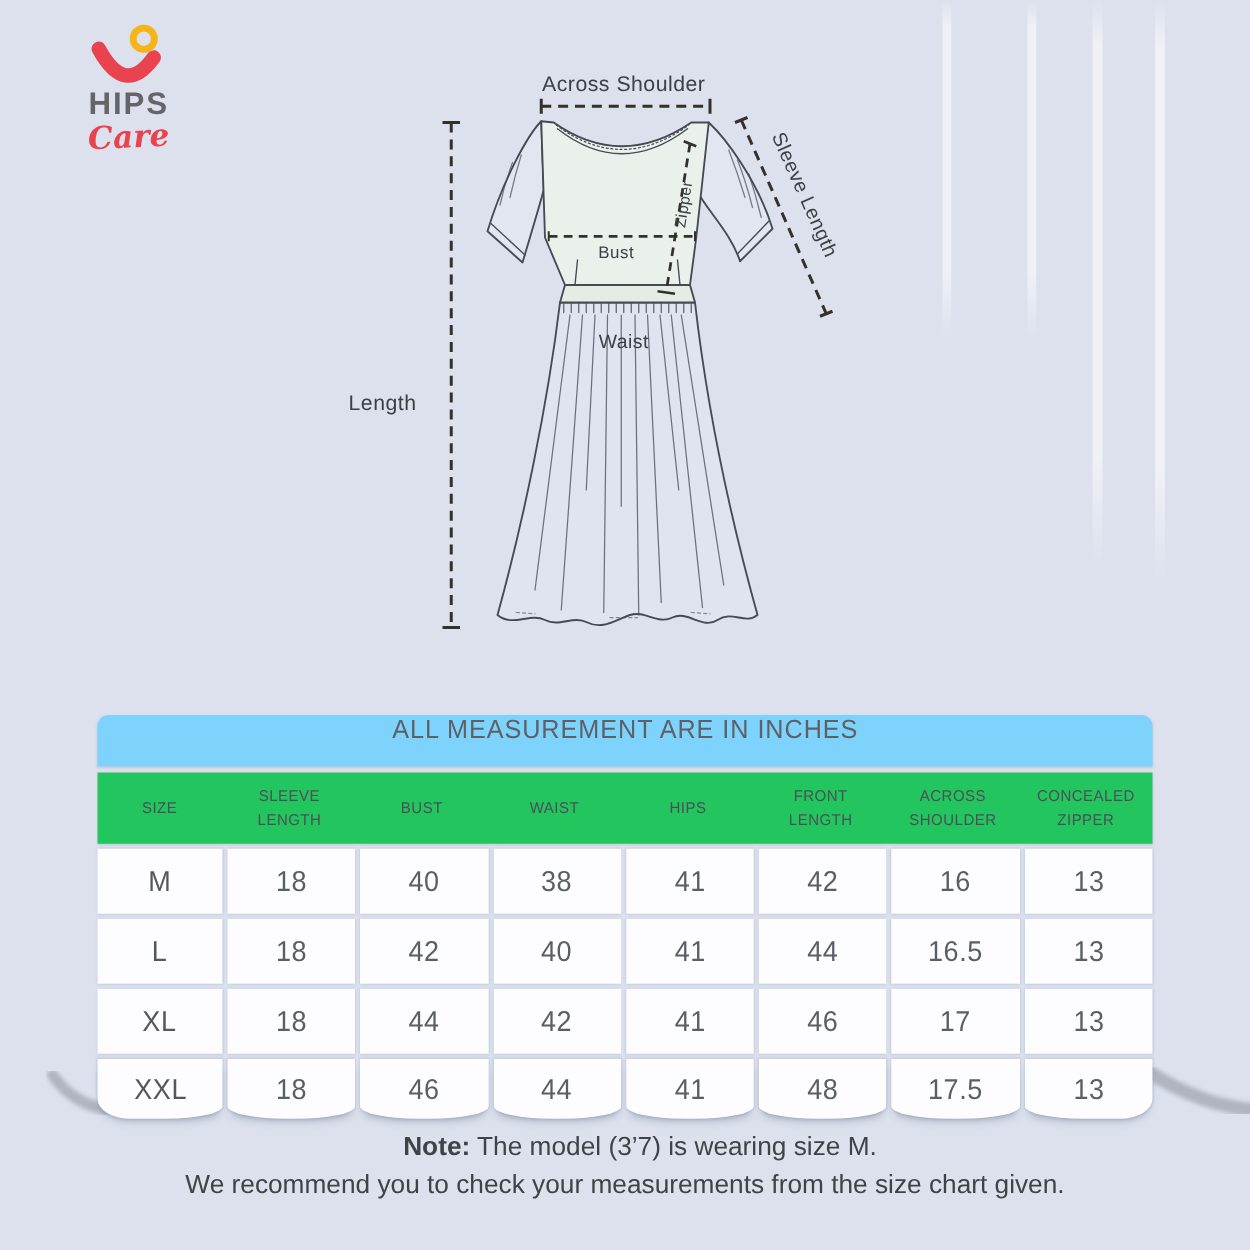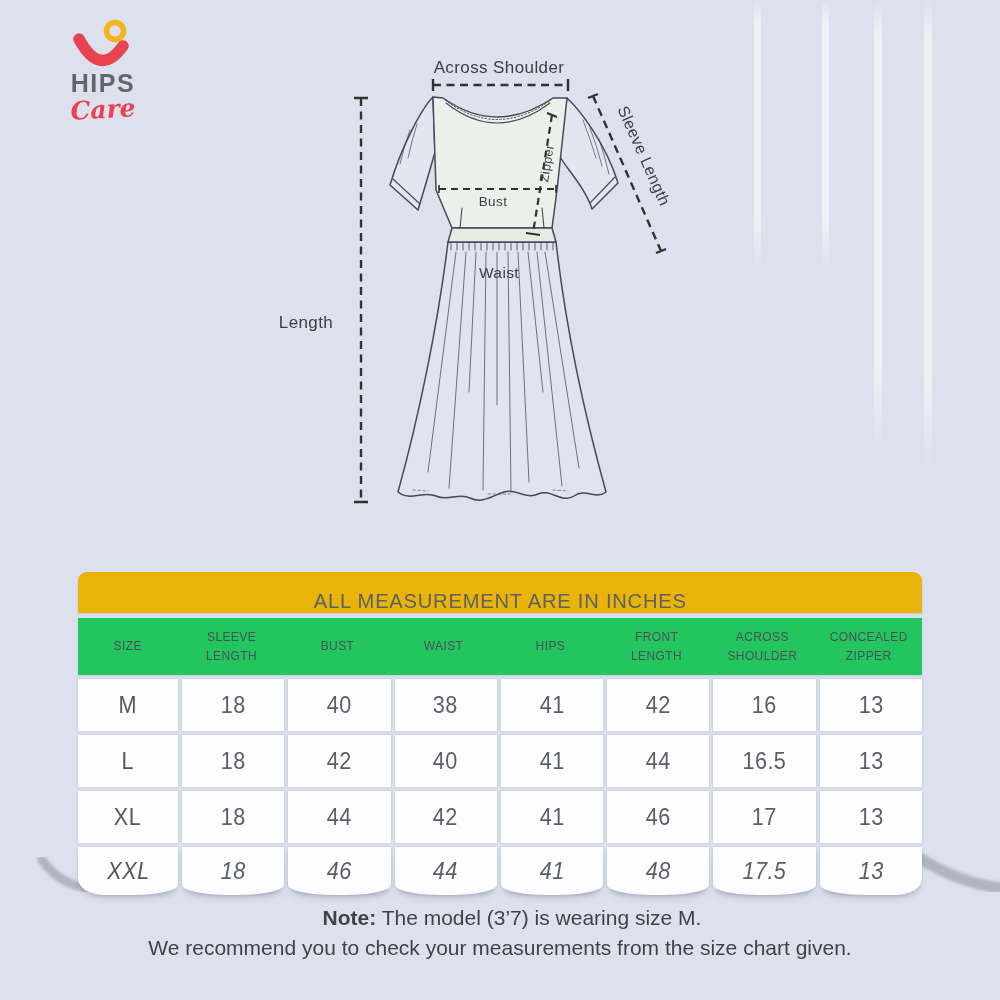--- a/index.html
+++ b/index.html
@@ -32,22 +32,22 @@
     font-size:25px; color:#e8434e; margin-top:-3px; transform:rotate(-3deg);
   }
 
   
   .diagram { position:absolute; left:250px; top:40px; width:450px; height:520px; }
   .diagram text { font-family:"Liberation Sans", sans-serif; fill:#3b4046; letter-spacing:.4px; }
 
   
   .size-table { position:absolute; left:78px; top:572px; width:844px; }
   .title-row {
-    height:41px; background:#eab308; border-radius:9px 9px 0 0;
-    display:flex; align-items:flex-end; justify-content:center; margin-bottom:5px;
+    height:41px; background:#7dd3fc; border-radius:9px 9px 0 0;
+    display:flex; align-items:flex-start; justify-content:center; margin-bottom:5px;
     box-shadow:0 1px 2px rgba(140,150,175,.35);
   }
   .title-row span { font-size:21px; letter-spacing:.8px; color:#5d6166; display:inline-block; transform:scaleX(.96); }
   .head-row {
     height:57px; background:#22c55e; margin-bottom:4px;
     display:grid; grid-template-columns:100px repeat(7,1fr);
     box-shadow:0 1px 2px rgba(140,150,175,.3);
   }
   .hcell { display:flex; align-items:center; justify-content:center; }
   .hcell span {
@@ -60,21 +60,21 @@
     display:grid; grid-template-columns:100px repeat(7,1fr);
     column-gap:4px; margin-bottom:4px; height:52px;
   }
   .trow:last-child { height:48px; margin-bottom:0; }
   .cell {
     background:#fdfdff; display:flex; align-items:center; justify-content:center;
     box-shadow:0 0 2px rgba(120,140,175,.45);
   }
   .cell span { font-size:23px; color:#5a5f66; display:inline-block; transform:scaleX(.94); letter-spacing:.5px; }
   .cell.size span { color:#54575d; }
-  .trow:last-child .cell { border-radius:0 0 45% 45% / 0 0 10px 10px; box-shadow:0 0 2px rgba(120,140,175,.45), 0 5px 7px -4px rgba(95,105,130,.5);font-style:italic; }
+  .trow:last-child .cell { border-radius:0 0 45% 45% / 0 0 10px 10px; box-shadow:0 0 2px rgba(120,140,175,.45), 0 5px 7px -4px rgba(95,105,130,.5); }
   .trow:last-child .cell:first-child { border-bottom-left-radius:26px 16px; }
   .trow:last-child .cell:last-child  { border-bottom-right-radius:26px 16px; }
 
   
   .curls { position:absolute; left:0; top:0; pointer-events:none; }
 
   
   .note { position:absolute; left:0; top:903px; width:1000px; text-align:center; color:#3f4348; }
   .note p { font-size:21px; line-height:30px; }
   .note .lbl { font-weight:700;margin-left:24px; }

